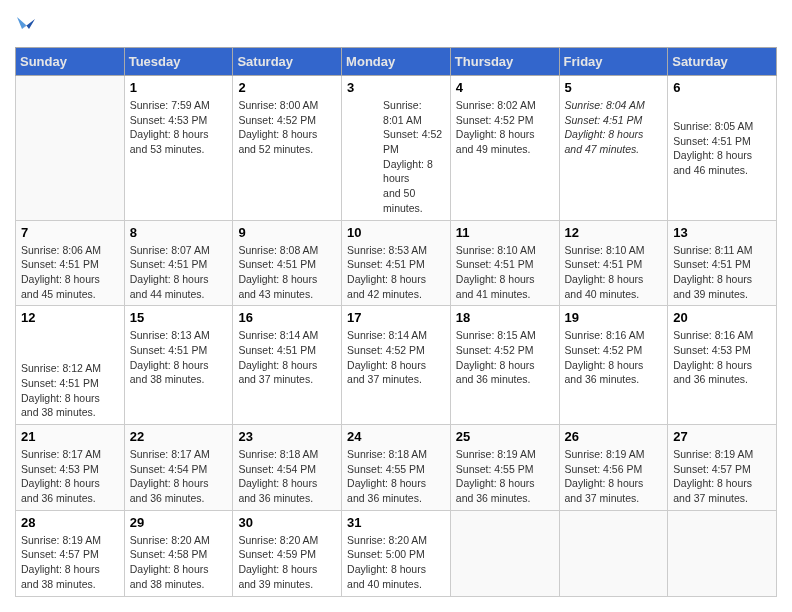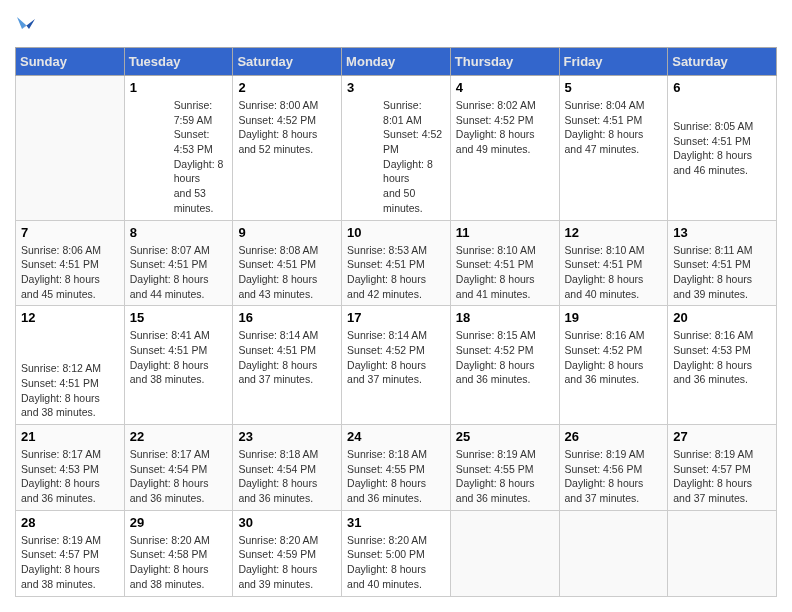--- a/index.html
+++ b/index.html
@@ -106,21 +106,21 @@
         <th>Thursday</th>
         <th>Friday</th>
         <th>Saturday</th>
       </tr>
   </thead>
   <tbody id="calendar-body">
   <tr>
         <td class="empty-cell"></td>
         <td>
           <span class="day-num">1</span>
-          <div class="day-info" style="white-space: pre-line; margin-left: 44px;">Sunrise: 7:59 AM
+          <div class="day-info" style="white-space: pre-line;">Sunrise: 7:59 AM
 Sunset: 4:53 PM
 Daylight: 8 hours
 and 53 minutes.</div>
         </td>
         <td>
           <span class="day-num">2</span>
           <div class="day-info" style="white-space: pre-line;">Sunrise: 8:00 AM
 Sunset: 4:52 PM
 Daylight: 8 hours
 and 52 minutes.</div>
@@ -134,21 +134,21 @@
         </td>
         <td>
           <span class="day-num">4</span>
           <div class="day-info" style="white-space: pre-line;">Sunrise: 8:02 AM
 Sunset: 4:52 PM
 Daylight: 8 hours
 and 49 minutes.</div>
         </td>
         <td>
           <span class="day-num">5</span>
-          <div class="day-info" style="white-space: pre-line;">Sunrise: 8:04 AM
+          <div class="day-info" style="white-space: pre-line; font-style: italic;">Sunrise: 8:04 AM
 Sunset: 4:51 PM
 Daylight: 8 hours
 and 47 minutes.</div>
         </td>
         <td>
           <span class="day-num">6</span>
           <div class="day-info" style="white-space: pre-line; margin-top: 24px;">Sunrise: 8:05 AM
 Sunset: 4:51 PM
 Daylight: 8 hours
 and 46 minutes.</div>
@@ -208,21 +208,21 @@
       <tr>
         <td>
           <span class="day-num">12</span>
           <div class="day-info" style="white-space: pre-line; margin-top: 36px;">Sunrise: 8:12 AM
 Sunset: 4:51 PM
 Daylight: 8 hours
 and 38 minutes.</div>
         </td>
         <td>
           <span class="day-num">15</span>
-          <div class="day-info" style="white-space: pre-line;">Sunrise: 8:41 AM
+          <div class="day-info" style="white-space: pre-line;">Sunrise: 8:13 AM
 Sunset: 4:51 PM
 Daylight: 8 hours
 and 38 minutes.</div>
         </td>
         <td>
           <span class="day-num">16</span>
           <div class="day-info" style="white-space: pre-line;">Sunrise: 8:14 AM
 Sunset: 4:51 PM
 Daylight: 8 hours
 and 37 minutes.</div>

